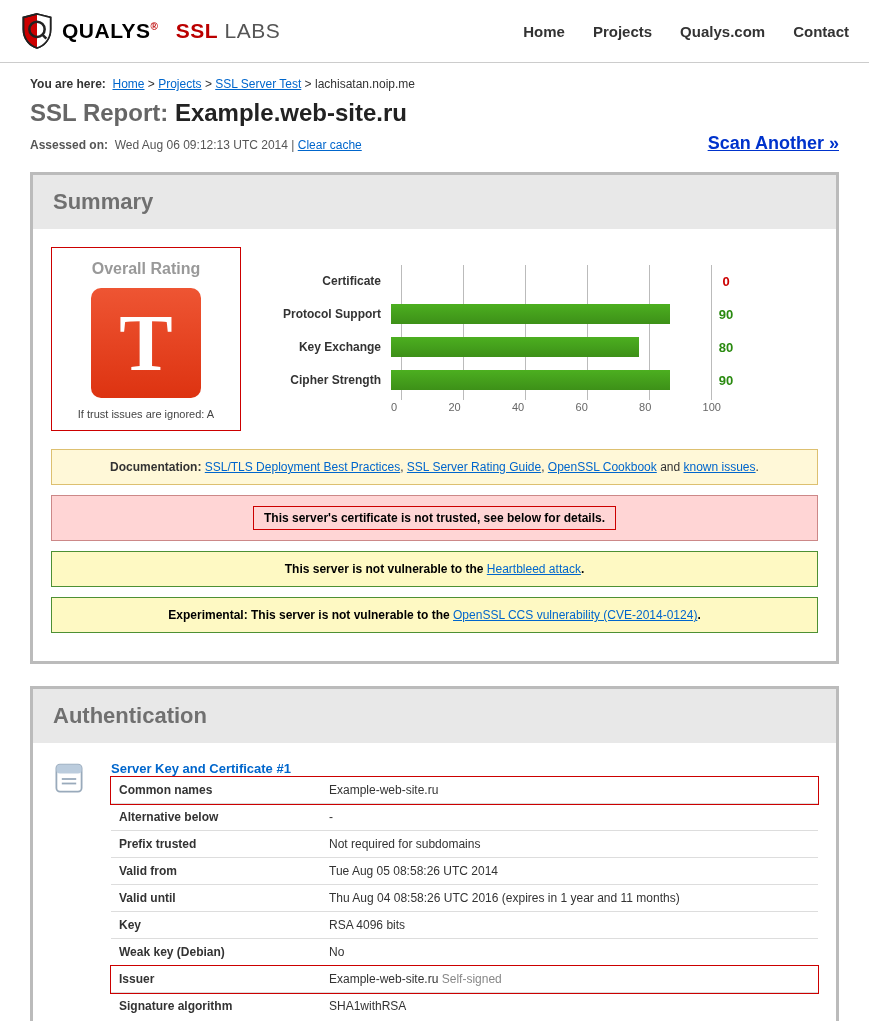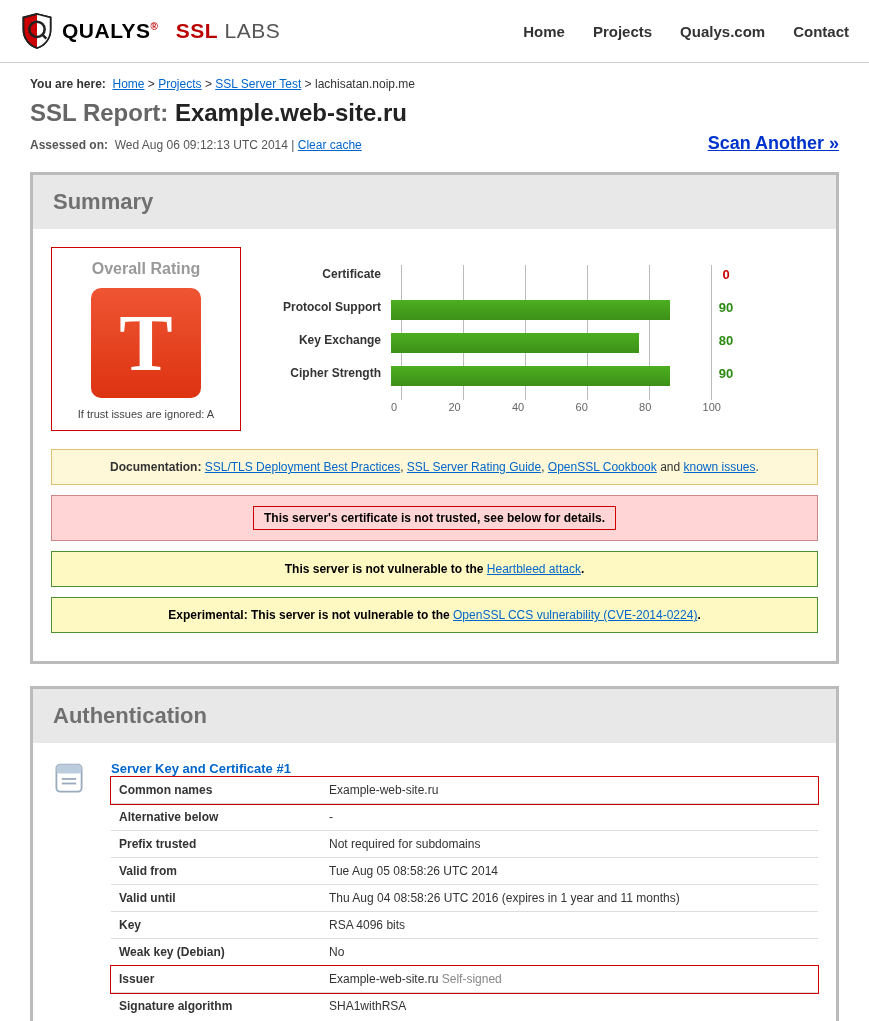--- a/index.html
+++ b/index.html
@@ -30,21 +30,21 @@
 .panel-head { background: #e8e8e8; padding: 14px 20px; font-size: 22px; font-weight: bold; color: #707070; }
 .panel-body { padding: 18px; }
 
 .summary-top { display: flex; gap: 30px; margin-bottom: 18px; }
 .rating-box { border: 1px solid #cc0000; width: 190px; padding: 12px 10px 10px; text-align: center; }
 .rating-title { color: #999; font-size: 16px; font-weight: bold; margin-bottom: 10px; }
 .grade { width: 110px; height: 110px; margin: 0 auto 10px; background: linear-gradient(#ee5533, #dd3311); border-radius: 10px; color: #fff; font-size: 80px; font-weight: bold; line-height: 110px; font-family: Georgia, serif; }
 .rating-note { font-size: 11px; color: #444; }
 
 .bars { flex: 1; padding-top: 20px; position: relative; }
-.bar-row { display: flex; align-items: flex-start; height: 28px; margin-bottom: 5px; }
+.bar-row { display: flex; align-items: center; height: 28px; margin-bottom: 5px; }
 .bar-label { width: 120px; text-align: right; font-size: 12px; font-weight: bold; padding-right: 10px; }
 .bar-track { position: relative; flex: 0 0 310px; height: 20px; }
 .bar-fill { position: absolute; left: 0; top: 0; bottom: 0; background: linear-gradient(#4caf20, #3d9018); }
 .bar-score { width: 50px; text-align: center; font-size: 13px; font-weight: bold; color: #2a8a10; }
 .bar-score.zero { color: #cc0000; }
 .grid-lines { position: absolute; left: 130px; top: 18px; width: 310px; height: 135px; pointer-events: none; }
 .grid-line { position: absolute; top: 0; bottom: 0; width: 1px; background: #bbb; }
 .axis { display:flex; margin-left:120px; width:330px; font-size:11px; color:#666; justify-content:space-between; padding-top:2px; }
 
 .docbox { background: #fff8d8; border: 1px solid #ddc070; padding: 10px 14px; font-size: 12px; text-align: center; margin-bottom: 10px; }
@@ -175,21 +175,21 @@
         <a>OpenSSL Cookbook</a><span> and </span><a>known issues</a>.
       </div>
 
       <div class="notebox pink">
         <span class="inner-red">This server's certificate is not trusted, see below for details.</span>
       </div>
       <div class="notebox green">
         <b>This server is not vulnerable to the </b><a>Heartbleed attack</a><b>.</b>
       </div>
       <div class="notebox green">
-        <b>Experimental: This server is not vulnerable to the </b><a>OpenSSL CCS vulnerability (CVE-2014-0224)</a><b>.</b>
+        <b>Experimental: This server is not vulnerable to the </b><a>OpenSSL CCS vulnerability (CVE-2014-0124)</a><b>.</b>
       </div>
     </div>
   </div>
 
   <div class="panel">
     <div class="panel-head">Authentication</div>
     <div class="panel-body">
       <div class="auth-top">
         <svg class="cert-icon" viewBox="0 0 40 40">
           <rect x="6" y="4" width="28" height="30" rx="4" fill="#fff" stroke="#9ab" stroke-width="2"></rect>

